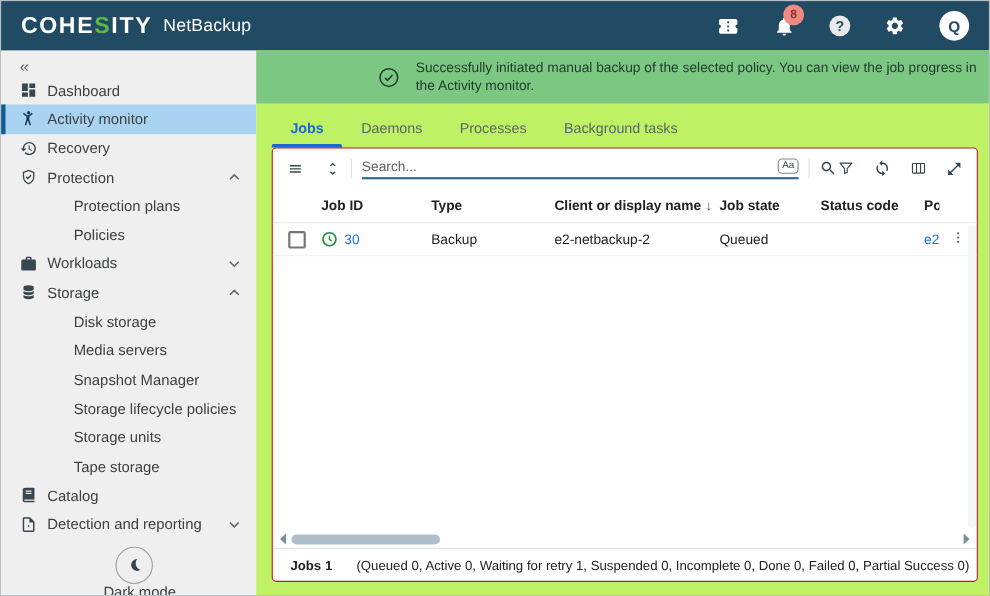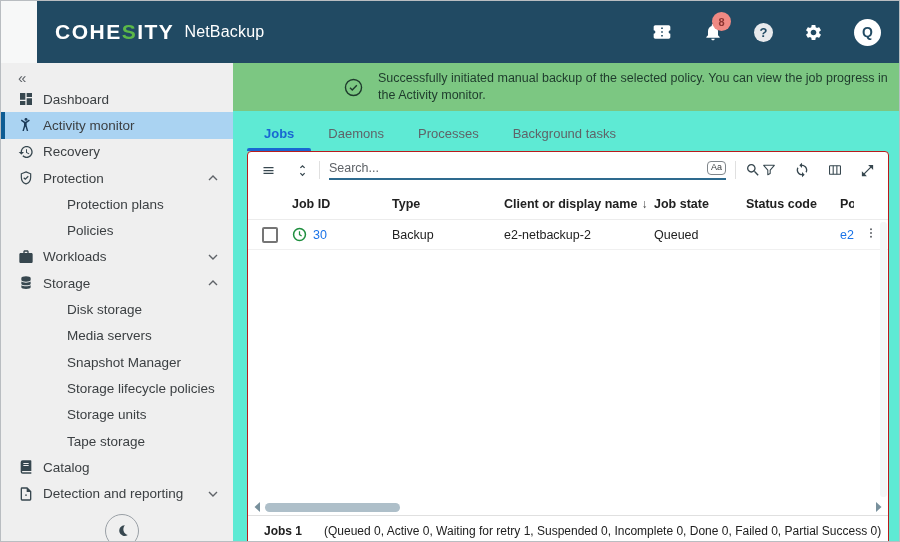--- a/index.html
+++ b/index.html
@@ -1,21 +1,21 @@
 <!DOCTYPE html>
 <html><head>
 <meta charset="utf-8">
 <style>
   * { margin:0; padding:0; box-sizing:border-box; }
   body { font-family:"Liberation Sans", sans-serif; background:#fff; }
   .window { position:relative; width:900px; height:542px; border:1px solid #b9bdc1;
             overflow:hidden; background:#f7f8f8; }
 
   
-  .topbar { height:62px; background:#214a63; display:flex; align-items:center; padding:0 18px;margin-left:36px; }
+  .topbar { height:45px; background:#214a63; display:flex; align-items:center; padding:0 18px; }
   .brand { font-size:21px; font-weight:bold; color:#fff; letter-spacing:1.5px; display:flex; }
   .brand .s { color:#5cb848; }
   .product { color:#fff; font-weight:normal; font-size:16px; margin-left:10px; letter-spacing:.2px; }
   .top-icons { margin-left:auto; display:flex; align-items:center; gap:31px; }
   .tico { position:relative; color:#fff; display:flex; align-items:center; cursor:pointer; }
   .badge { position:absolute; top:-10px; left:9px; background:#ef8983; color:#8c3430;
            width:19px; height:19px; border-radius:50%; font-size:11px; font-weight:bold;
            display:flex; align-items:center; justify-content:center; }
   .help-circle { width:19px; height:19px; border-radius:50%; background:#e8eaed; color:#214a63;
                  font-weight:bold; font-size:13px; display:flex; align-items:center; justify-content:center; }
@@ -36,21 +36,21 @@
   .nav-item.child { padding-left:66px; }
   .nav-item.selected { background:#aad3f2; border-left:4px solid #0d5c94; padding-left:12px; }
   .nav-item.selected .nico { color:#1b3a57; }
   .chev { margin-left:auto; margin-right:15px; color:#5f6368; display:flex; }
   .darkmode-row { margin-top:7px; display:flex; align-items:center; padding-left:20px;
                   font-size:13.5px; color:#3c4043; cursor:pointer;flex-direction:column; }
   .moon-circle { width:34px; height:34px; border-radius:50%; border:1px solid #9aa0a6;
                  display:flex; align-items:center; justify-content:center; margin-right:10px; color:#37474f; }
 
   
-  .content { flex:1; display:flex; flex-direction:column; background:#5eead4; min-width:0; }
+  .content { flex:1; display:flex; flex-direction:column; background:#bef264; min-width:0; }
   .banner { height:48px; background:#7cc782; display:flex; align-items:center;
             padding-left:110px; color:#1e3b2c; font-size:12.5px; flex-shrink:0; }
   .banner .bcheck { margin-right:14px; display:flex; color:#1e3b2c; }
   .banner .msg { max-width:552px; line-height:1.4; }
 
   .tabbar { height:40px; display:flex; align-items:flex-end; padding:0 0 0 14px; flex-shrink:0; }
   .tab { font-size:13px; color:#5f6368; padding:0 17px 10px; position:relative; cursor:pointer; }
   .tab.active { color:#1967d2; font-weight:bold; }
   .tab.active::after { content:''; position:absolute; left:0; right:0; bottom:0; height:3px;
                        background:#1967d2; border-radius:2px 2px 0 0; }

